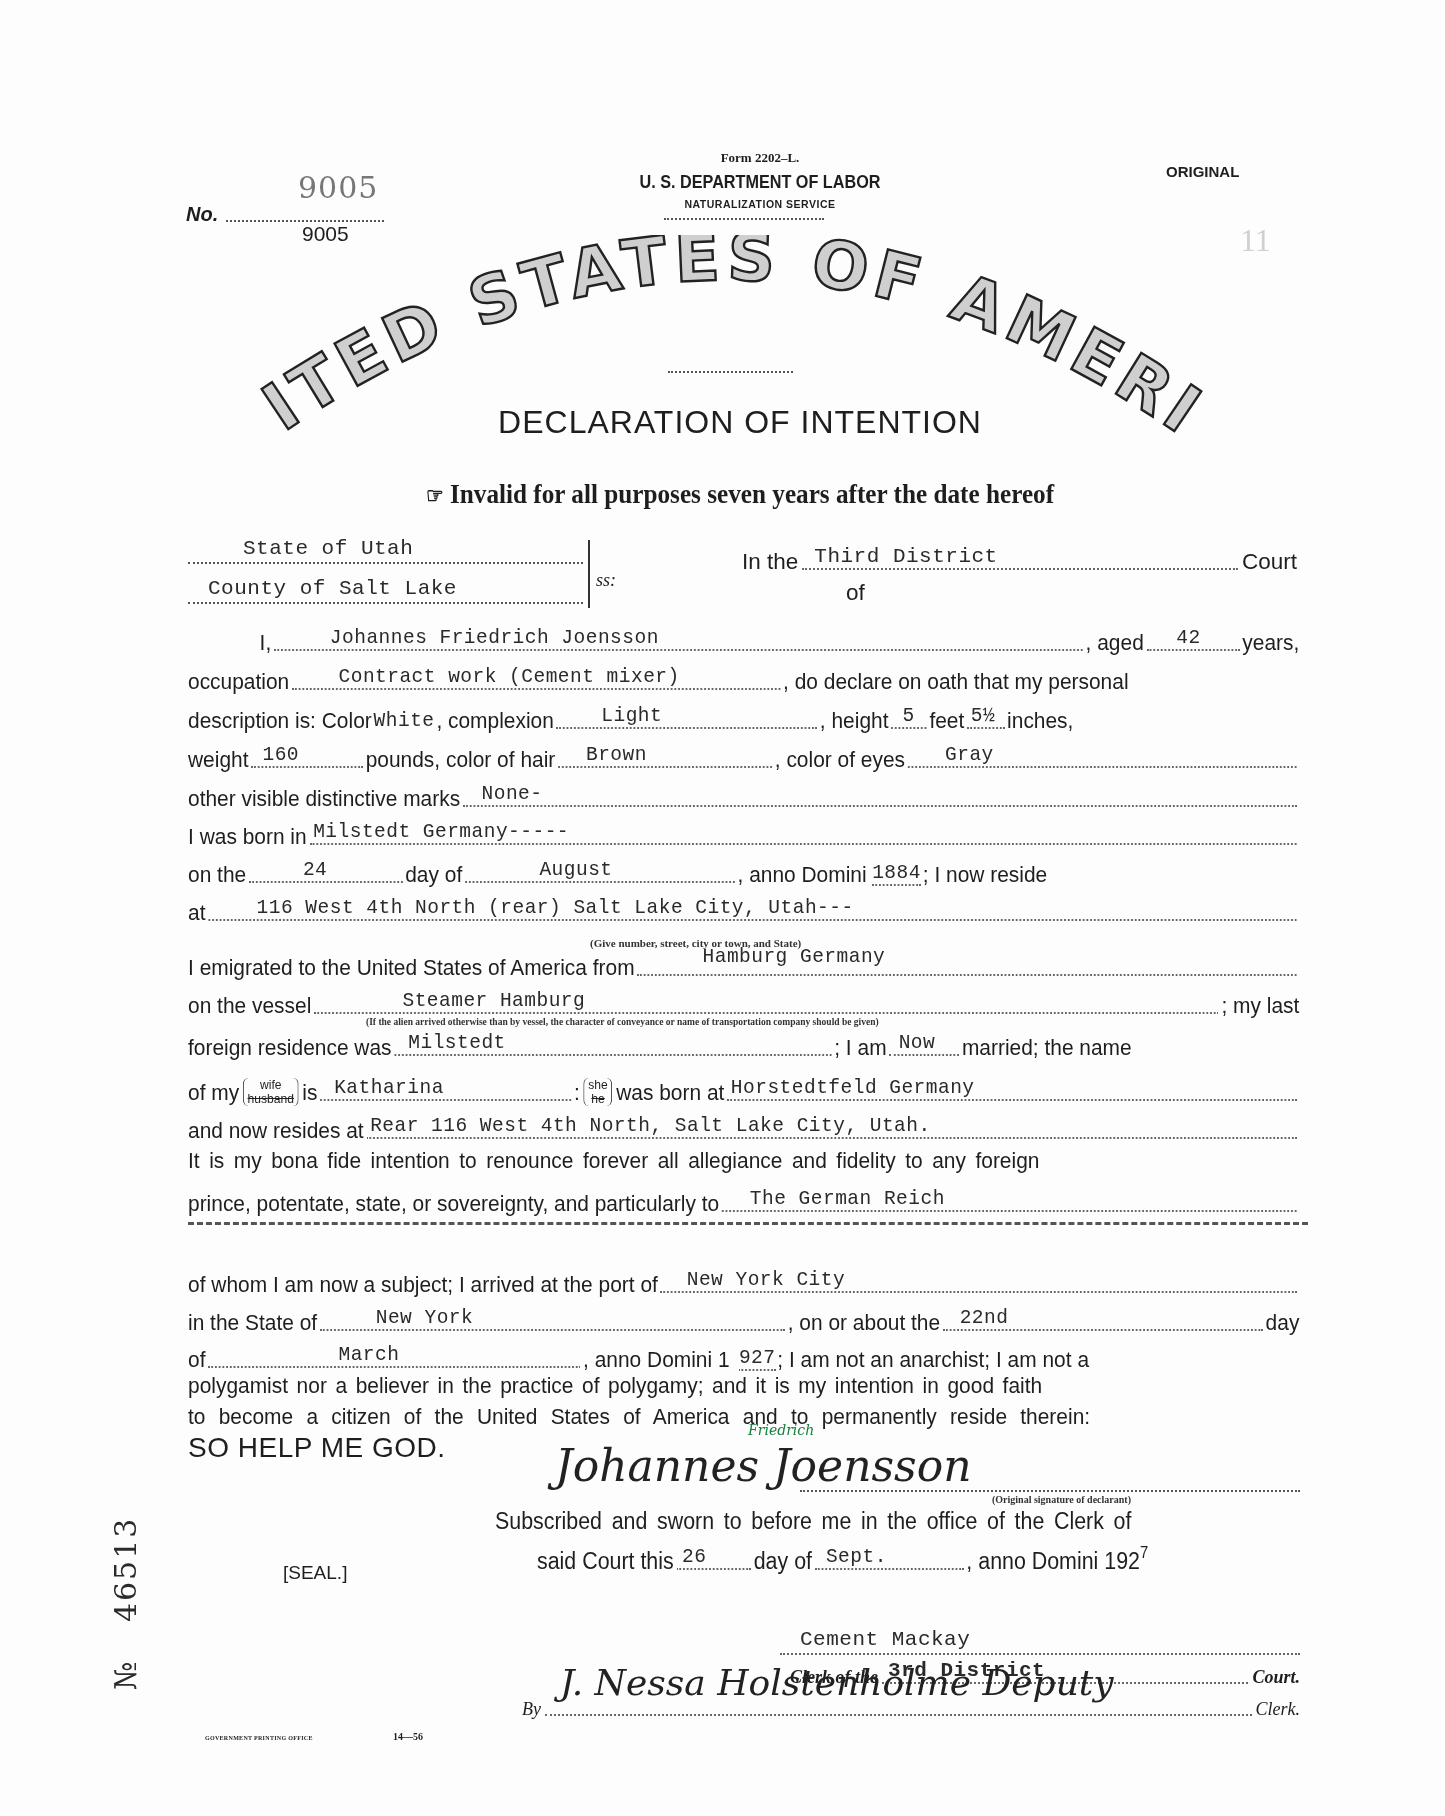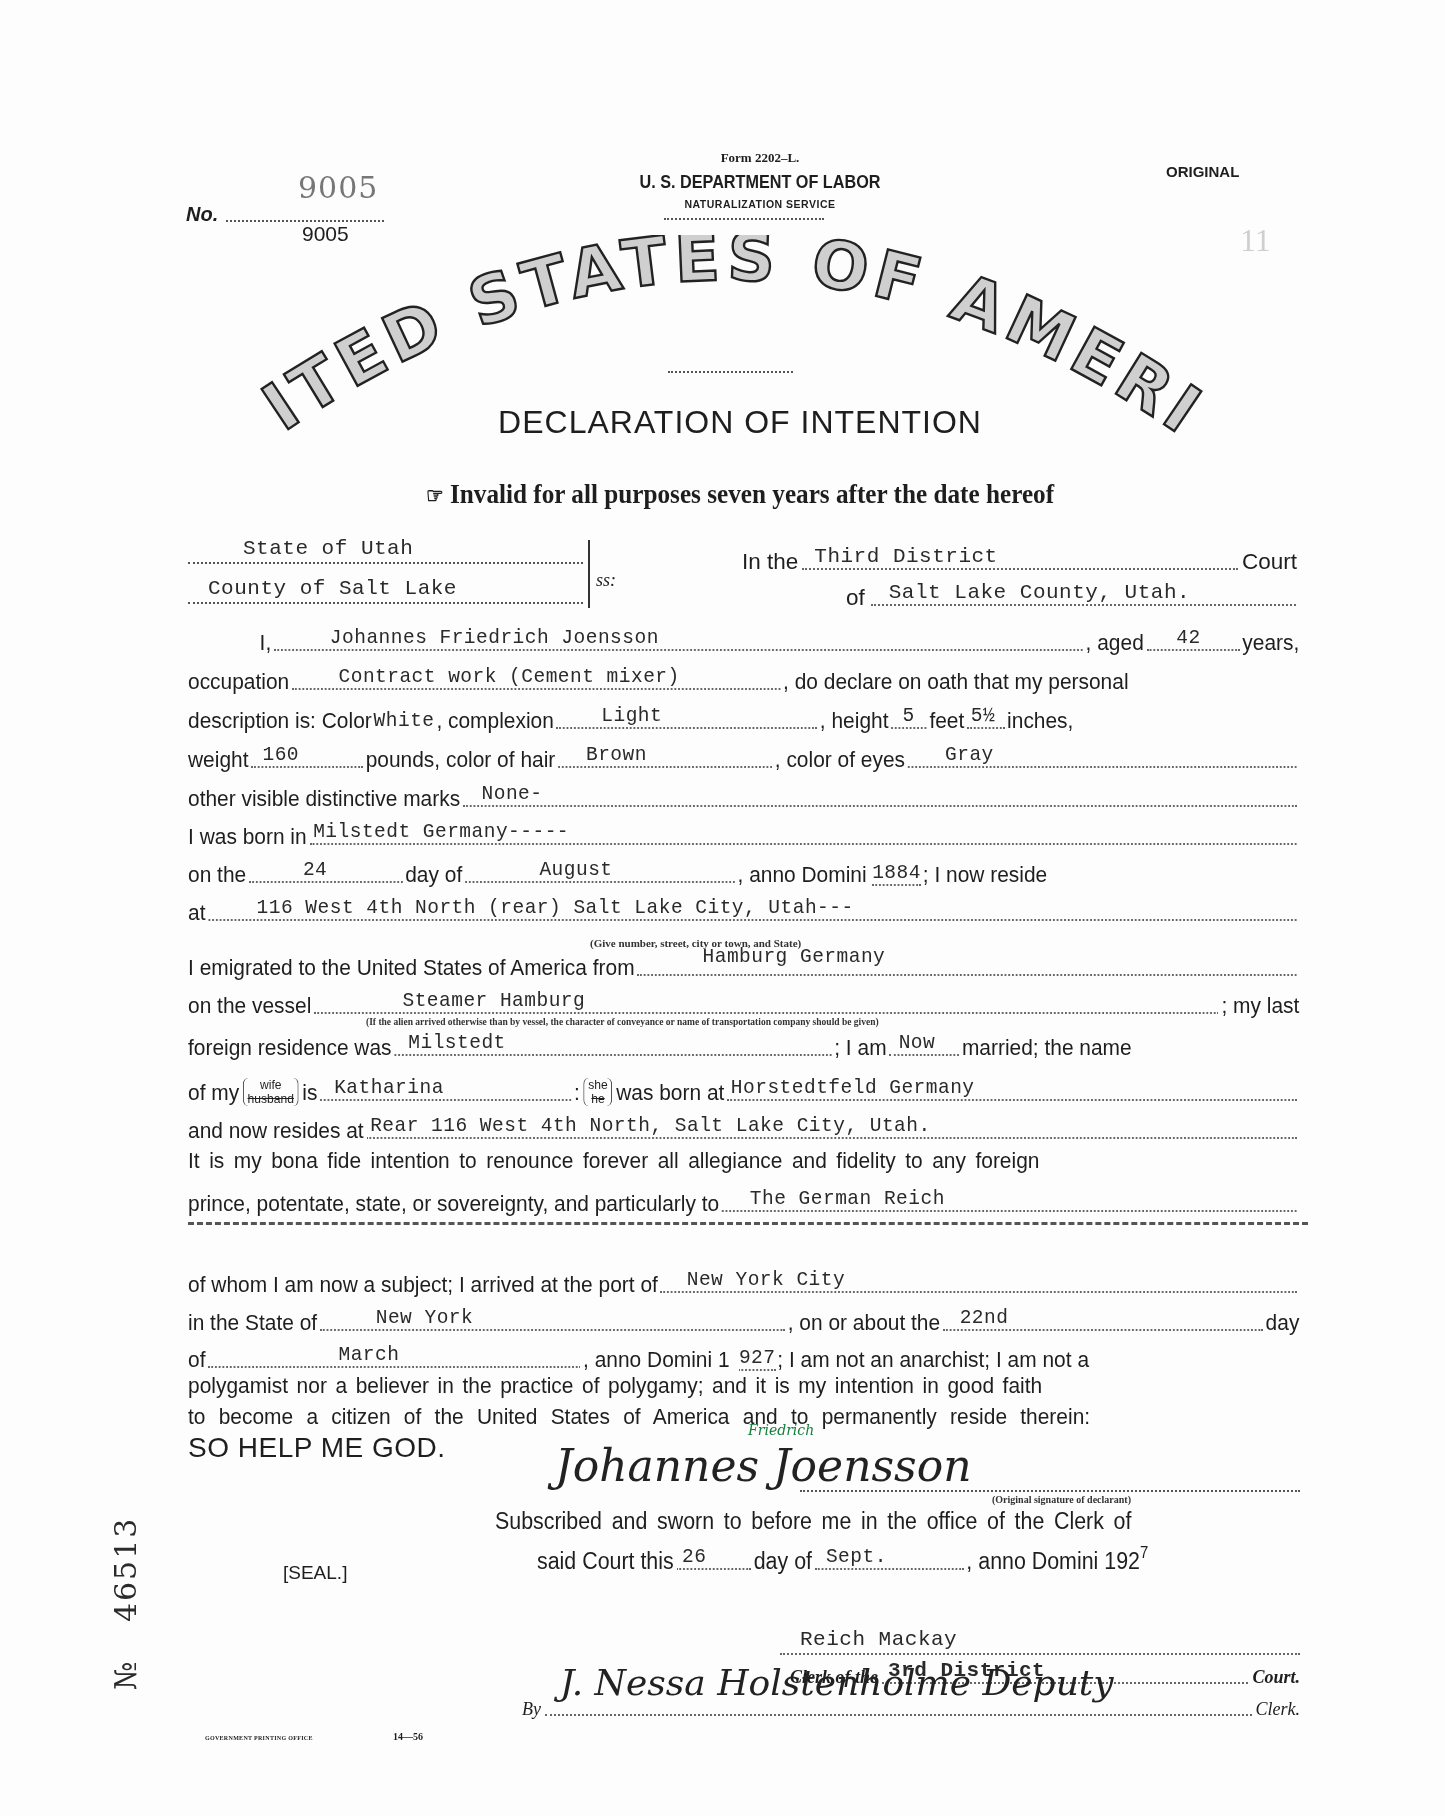--- a/index.html
+++ b/index.html
@@ -61,23 +61,20 @@
 
 <div class="abs sans" style="left:742px;top:532px;width:555px;display:flex;align-items:flex-end;font-size:22.5px;">
   <span>In the</span>
   <span style="flex:1;border-bottom:2px dotted #666;margin:12px 4px 5px 4px;height:24px;position:relative;">
     <span class="typed" style="position:absolute;left:12px;bottom:0;">Third District</span>
   </span>
   <span>Court</span>
 </div>
 <div class="abs sans" style="left:846px;top:580px;width:450px;display:flex;align-items:flex-end;font-size:22.5px;">
   <span>of</span>
-  <span style="flex:1;border-bottom:2px dotted #666;margin:0 0 5px 6px;height:24px;position:relative;">
-    <span class="typed" style="position:absolute;left:18px;bottom:0;">Salt Lake County, Utah.</span>
-  </span>
 </div>
 
 <div class="row" style="top:625px;">
   <span class="lbl" style="margin-left:77px;">I,</span>
   <span class="fill">
       <span class="typed" style="left:60px;">Johannes Friedrich Joensson</span>
     </span>
   <span class="lbl">, aged</span>
   <span class="fill fix" style="width:100px;">
       <span class="typed" style="left:32px;">42</span>
@@ -281,21 +278,21 @@
   <span>day of</span>
   <span class="fill fix" style="width:160px;">
       <span class="typed" style="left:12px;">Sept.</span>
     </span>
   <span>, anno Domini 192</span>
   <span style="font-size:16px;align-self:flex-start;">7</span>
 </div>
 <div class="abs sans" style="left:283px;top:1562px;font-size:19px;">[SEAL.]</div>
 
 <div class="abs" style="left:780px;top:1625px;width:520px;border-bottom:2px dotted #666;height:28px;">
-  <span class="typed" style="position:absolute;left:20px;bottom:2px;">Reich Mackay</span>
+  <span class="typed" style="position:absolute;left:20px;bottom:2px;">Cement Mackay</span>
 </div>
 
 <div class="abs" style="left:790px;top:1658px;width:510px;display:flex;align-items:flex-end;font-size:18px;font-style:italic;font-weight:bold;">
   <span>Clerk of the</span>
   <span style="flex:1;border-bottom:2px dotted #666;margin:0 4px 4px 4px;height:24px;position:relative;">
     <span class="typed" style="position:absolute;left:6px;bottom:0;font-style:normal;">3rd District</span>
   </span>
   <span>Court.</span>
 </div>
 

